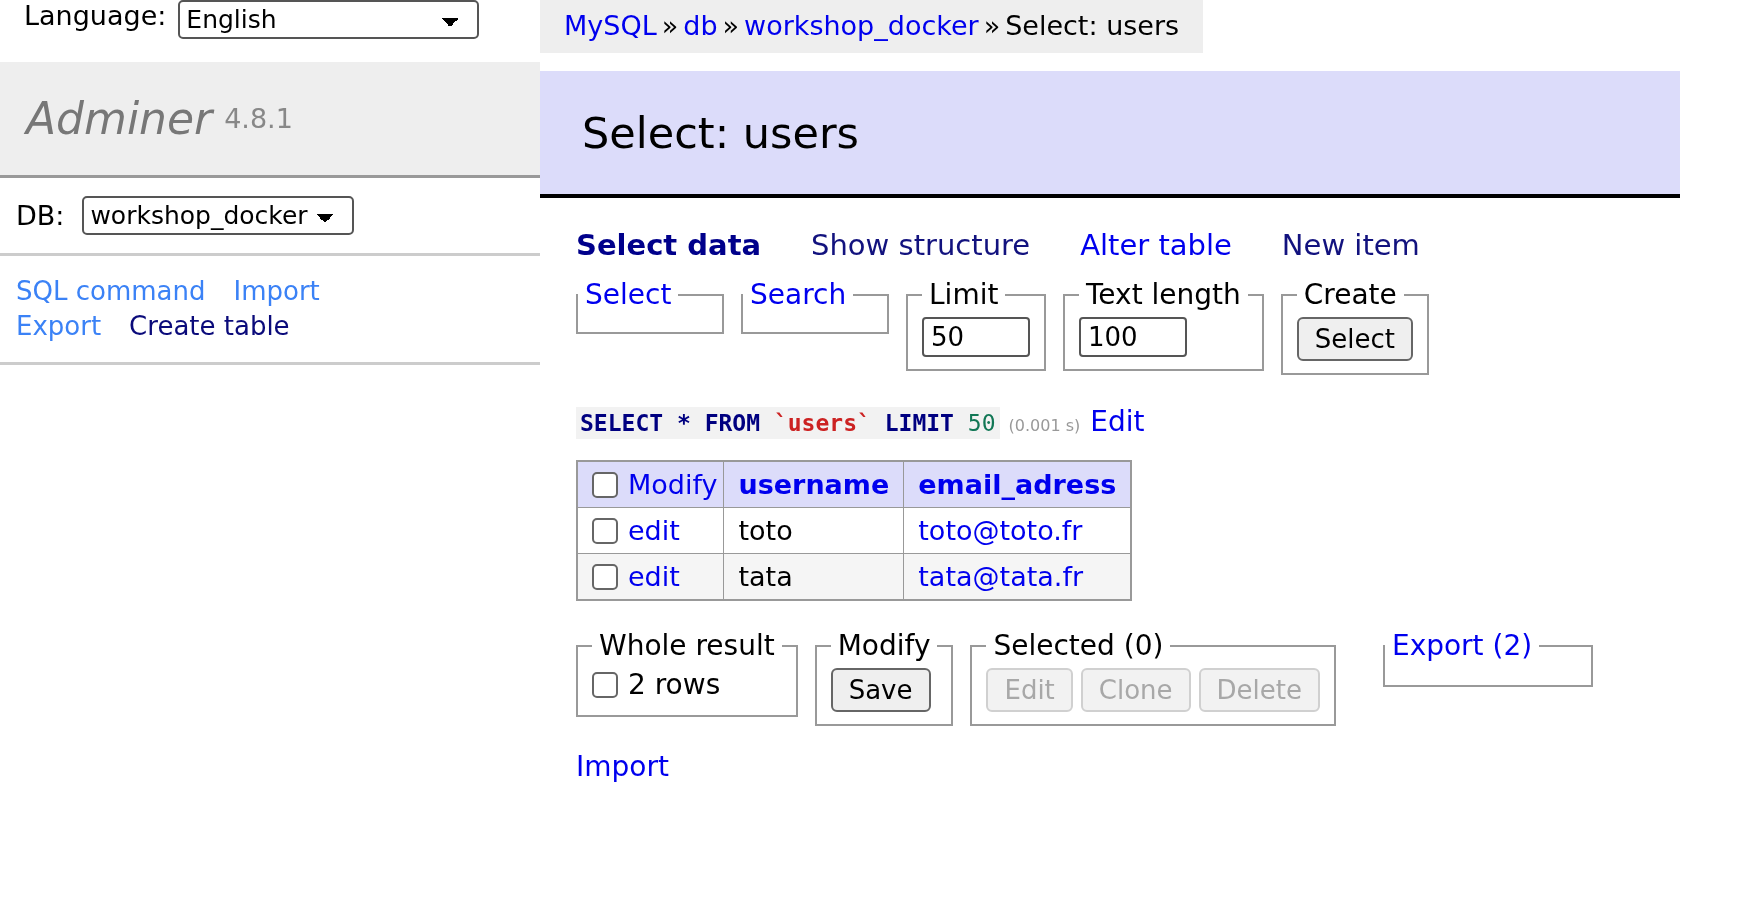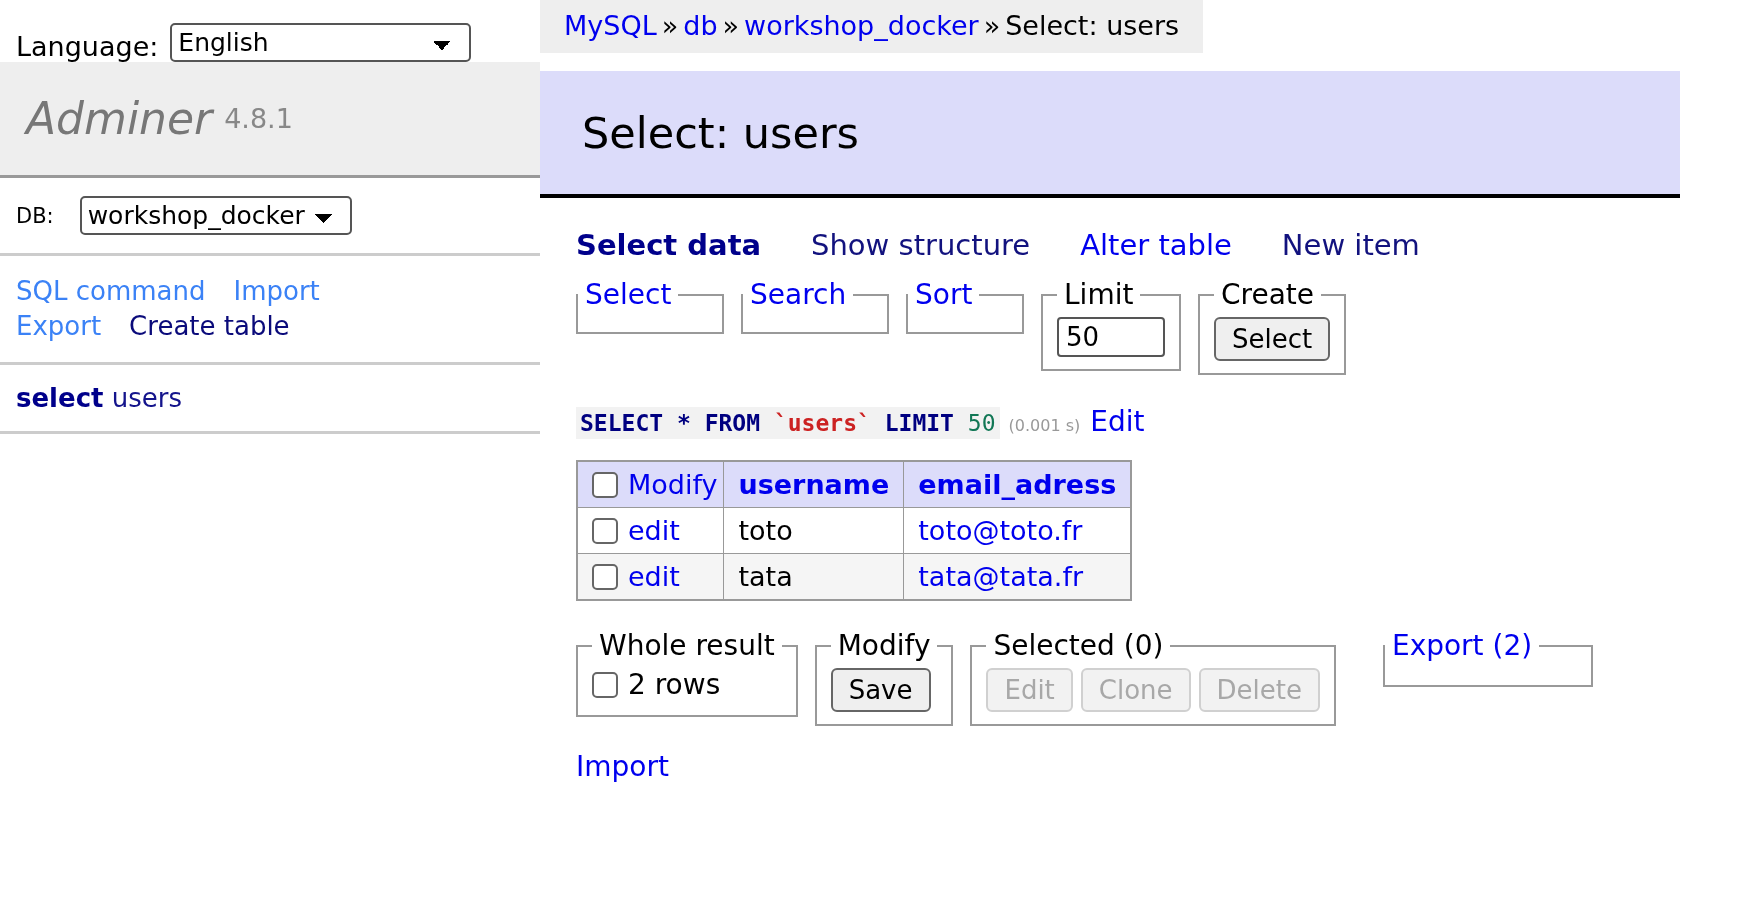--- a/index.html
+++ b/index.html
@@ -14,25 +14,25 @@
     font-size: 25px;
     color: #000000;
     overflow: hidden;
     position: relative;
   }
   a { text-decoration: none; }
 
   
   #lang-bar {
     position: absolute;
-    left: 0; top: 0;
+    left: 8px; top: 0;
     width: 540px;
     height: 62px;
     display: flex;
-    align-items: flex-end;
+    align-items: flex-start;
     box-sizing: border-box;
     padding-left: 16px;
     background: #ffffff;
   }
   #lang-bar .label { font-size: 27px; margin-right: 12px; }
   select.ui-select {
     font-family: "DejaVu Sans", sans-serif;
     font-size: 25px;
     padding: 3px 6px;
     border: 2px solid #555;
@@ -81,21 +81,21 @@
     font-size: 27px;
     color: #888888;
     margin-left: 12px;
   }
   .side-sec {
     padding: 18px 16px 18px 16px;
     border-bottom: 3px solid #cccccc;
     box-sizing: border-box;
   }
   #db-sec { display: flex; align-items: center; }
-  #db-sec .label { font-size: 21px; margin-right: 26px; text-align: center; }
+  #db-sec .label { font-size: 27px; margin-right: 18px; text-align: center; }
   #links-sec { line-height: 1.35; }
   #links-sec a { margin-right: 28px; font-size: 26px; }
   .link-blue { color: #3b82f6; }
   .link-visited { color: #0a0a7a; }
   #sel-sec { font-size: 26px; }
   #sel-sec .sel-verb { font-weight: bold; color: #00008b; }
   #sel-sec .sel-table { color: #14148c; }
 
   
   #main {
@@ -274,24 +274,20 @@
     <select class="ui-select" id="db-select">
       <option>workshop_docker</option>
     </select>
   </div>
 
   <div class="side-sec" id="links-sec">
     <a href="#" class="link-blue">SQL command</a><a href="#" class="link-blue">Import</a><br>
     <a href="#" class="link-blue">Export</a><a href="#" class="link-visited">Create table</a>
   </div>
 
-  <div class="side-sec" id="sel-sec">
-    <span class="sel-verb">select</span>
-    <span class="sel-table">users</span>
-  </div>
 
 </div>
 
 <div id="main">
 
   <div id="breadcrumb">
     <a href="#" class="crumb-link">MySQL</a><span class="sep">»</span><a href="#" class="crumb-link">db</a><span class="sep">»</span><a href="#" class="crumb-link">workshop_docker</a><span class="sep">»</span><span class="crumb-cur">Select: users</span>
   </div>
 
   <div id="page-title">
@@ -307,29 +303,30 @@
     <div class="fs-row">
 
       <fieldset class="fs-empty">
         <legend class="lg-link">Select</legend>
       </fieldset>
 
       <fieldset class="fs-empty">
         <legend class="lg-link">Search</legend>
       </fieldset>
 
-      <fieldset class="fs-empty-sort">
-        <legend class="lg-link">Sort</legend>
-      </fieldset>
 
       <fieldset>
         <legend class="lg-plain">Limit</legend>
         <input class="num" type="text" id="limit-input" value="50" style="">
       </fieldset>
 
+      <fieldset>
+        <legend class="lg-plain">Text length</legend>
+        <input class="num" type="text" id="text-length-input" value="100" style="">
+      </fieldset>
 
       <fieldset>
         <legend class="lg-plain">Create</legend>
         <button class="btn">Select</button>
       </fieldset>
 
     </div>
 
     <div id="sql-line">
       <span id="sql-code"><span class="kw">SELECT</span> <span class="kw">*</span> <span class="kw">FROM</span> <span class="tbl">`users`</span> <span class="kw">LIMIT</span> <span class="num-lit">50</span></span><span id="sql-time">(0.001 s)</span><a href="#" id="sql-edit">Edit</a>

